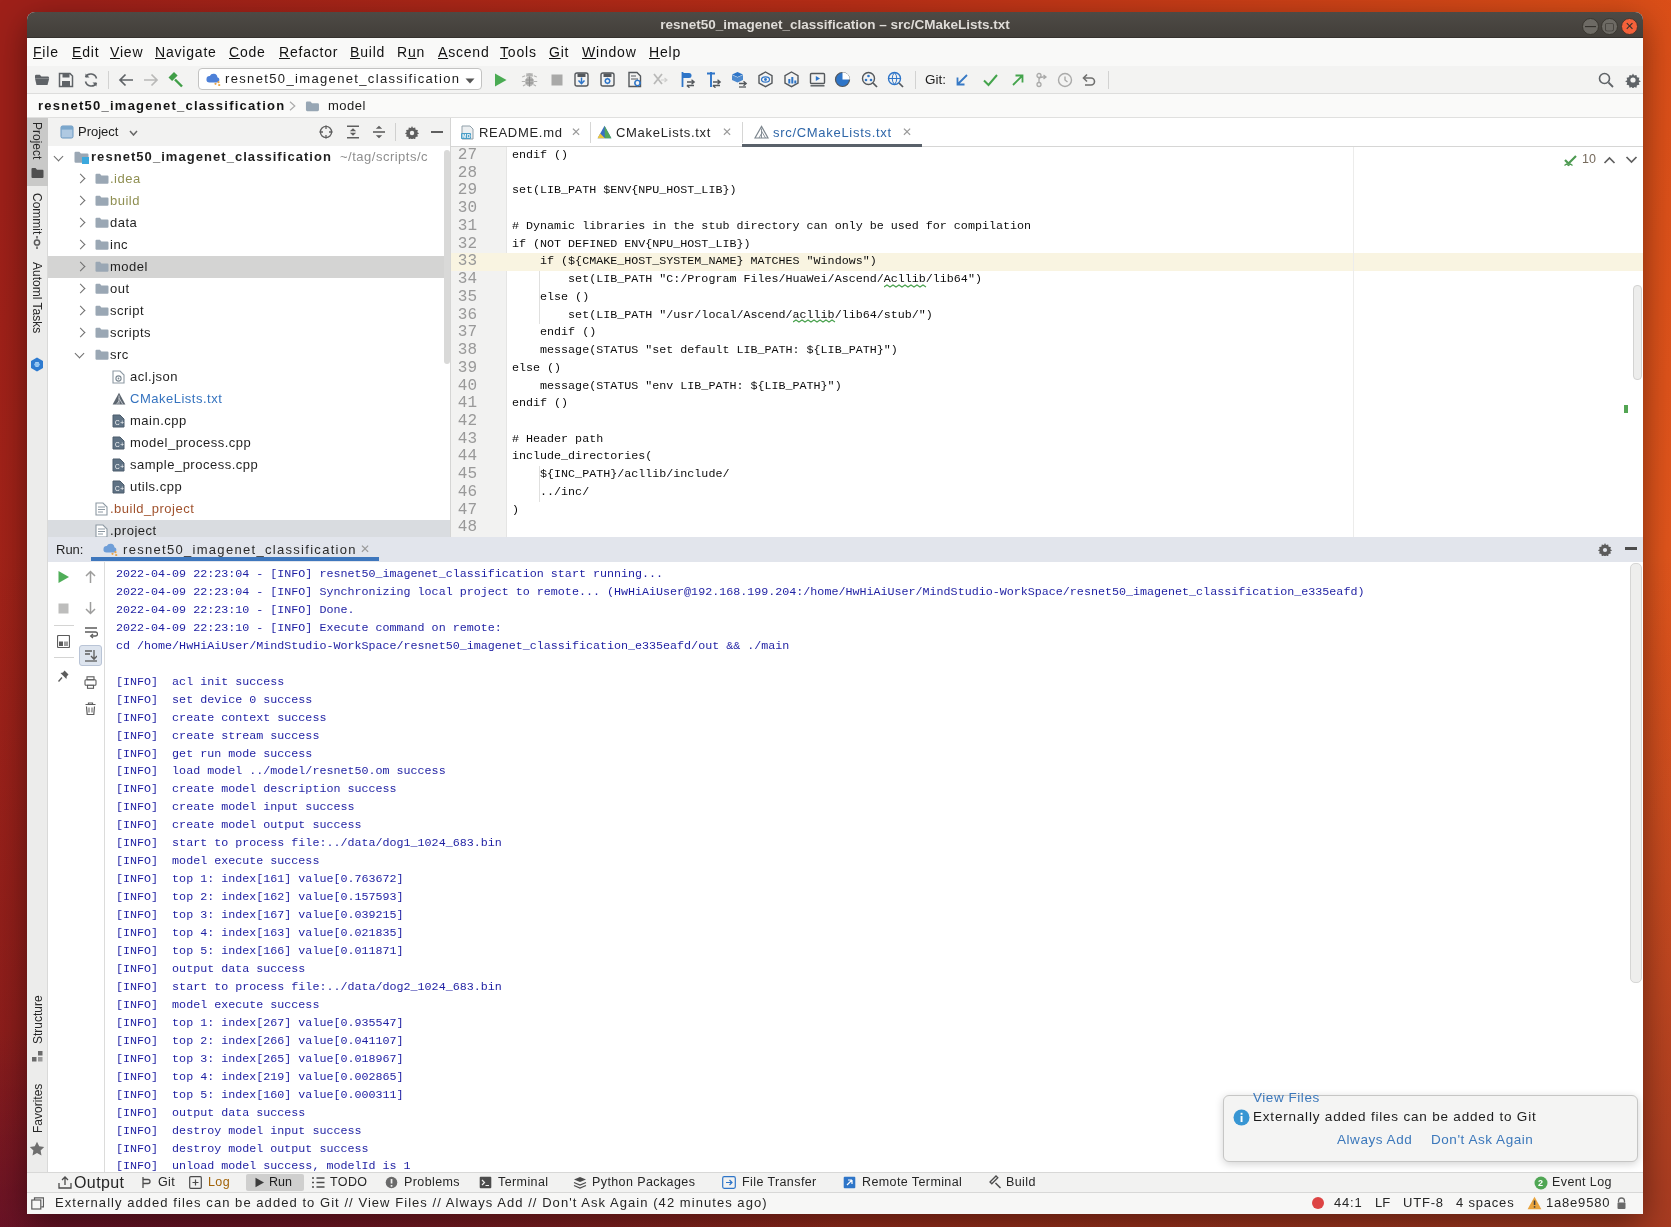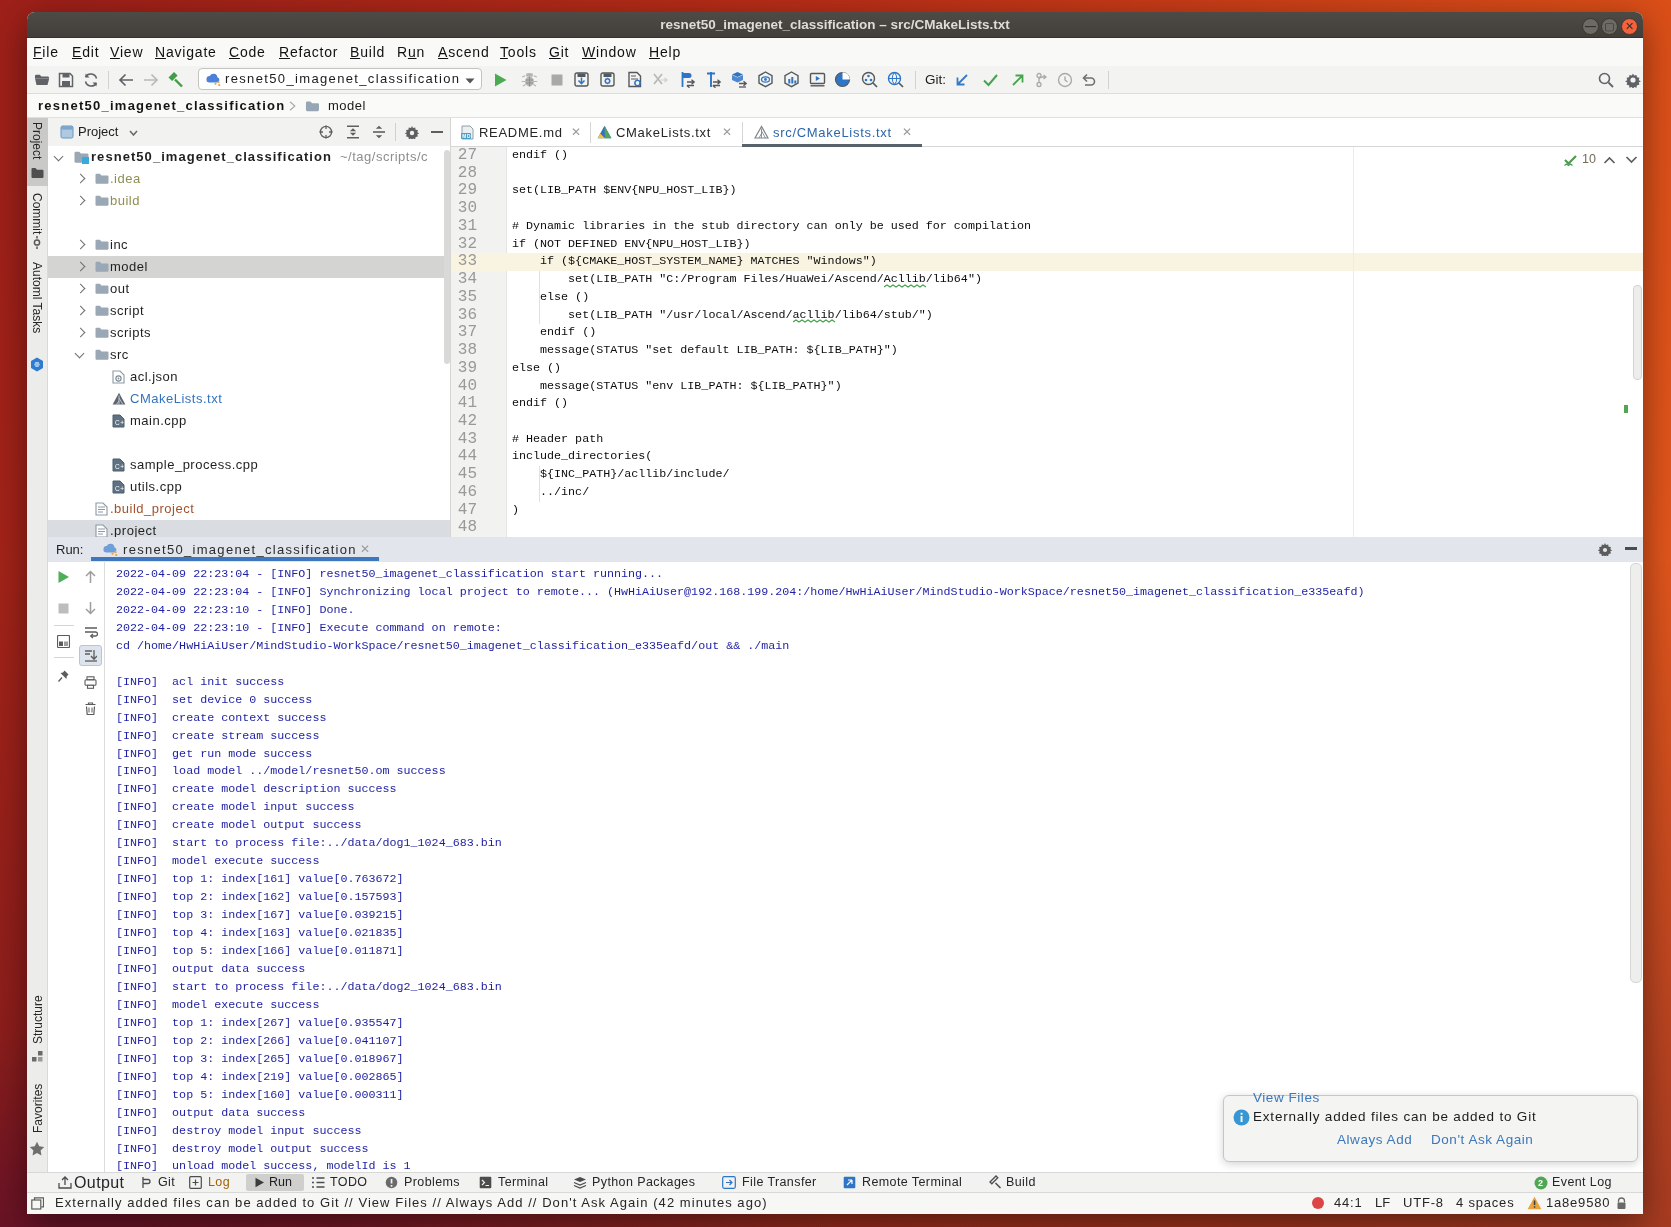--- a/index.html
+++ b/index.html
@@ -339,20 +339,27 @@
       </svg>
       <span style="position:absolute;left:62px;">.idea</span>
     </div>
   <div class="trow" style="top:44px;color:#8f8f52;">
       <span class="chev r" style="left:29px;top:7px;"></span>
       <svg class="icon" style="left:47px;top:5px" width="14" height="12" viewBox="0 0 14 12">
         <path d="M0.5 1.8 q0-1.1 1.1-1.1 h3.3 l1.5 1.7 h6 q1.1 0 1.1 1.1 v6.2 q0 1.1-1.1 1.1 h-10.8 q-1.1 0-1.1-1.1 z" fill="#9aa7b4"></path>
       </svg>
       <span style="position:absolute;left:62px;">build</span>
     </div>
+  <div class="trow" style="top:66px;">
+      <span class="chev r" style="left:29px;top:7px;"></span>
+      <svg class="icon" style="left:47px;top:5px" width="14" height="12" viewBox="0 0 14 12">
+        <path d="M0.5 1.8 q0-1.1 1.1-1.1 h3.3 l1.5 1.7 h6 q1.1 0 1.1 1.1 v6.2 q0 1.1-1.1 1.1 h-10.8 q-1.1 0-1.1-1.1 z" fill="#9aa7b4"></path>
+      </svg>
+      <span style="position:absolute;left:62px;">data</span>
+    </div>
   <div class="trow" style="top:88px;">
       <span class="chev r" style="left:29px;top:7px;"></span>
       <svg class="icon" style="left:47px;top:5px" width="14" height="12" viewBox="0 0 14 12">
         <path d="M0.5 1.8 q0-1.1 1.1-1.1 h3.3 l1.5 1.7 h6 q1.1 0 1.1 1.1 v6.2 q0 1.1-1.1 1.1 h-10.8 q-1.1 0-1.1-1.1 z" fill="#9aa7b4"></path>
       </svg>
       <span style="position:absolute;left:62px;">inc</span>
     </div>
   <div class="trow" style="top:110px;background:#d4d4d3;">
       <span class="chev r" style="left:29px;top:7px;"></span>
       <svg class="icon" style="left:47px;top:5px" width="14" height="12" viewBox="0 0 14 12">
@@ -402,20 +409,27 @@
         <path d="M7 3.5 L7 12.4 M7 6 L10.8 12.4 M7 8.8 L4.5 12.4" stroke="#c8cdd2" stroke-width="0.9"></path>
       </svg>
       <span style="position:absolute;left:82px;">CMakeLists.txt</span>
     </div>
   <div class="trow" style="top:264px;">
       <svg class="icon" style="left:64px;top:4px" width="13" height="14" viewBox="0 0 13 14">
         <path d="M1 1 h7 l4 4 v8 h-11 z" fill="#5f7284" stroke="#4d5d6c" stroke-width="1"></path>
         <text x="3" y="11" font-size="6.5" fill="#fff" font-family="Liberation Sans">C+</text>
       </svg>
       <span style="position:absolute;left:82px;">main.cpp</span>
+    </div>
+  <div class="trow" style="top:286px;">
+      <svg class="icon" style="left:64px;top:4px" width="13" height="14" viewBox="0 0 13 14">
+        <path d="M1 1 h7 l4 4 v8 h-11 z" fill="#5f7284" stroke="#4d5d6c" stroke-width="1"></path>
+        <text x="3" y="11" font-size="6.5" fill="#fff" font-family="Liberation Sans">C+</text>
+      </svg>
+      <span style="position:absolute;left:82px;">model_process.cpp</span>
     </div>
   <div class="trow" style="top:330px;">
       <svg class="icon" style="left:64px;top:4px" width="13" height="14" viewBox="0 0 13 14">
         <path d="M1 1 h7 l4 4 v8 h-11 z" fill="#5f7284" stroke="#4d5d6c" stroke-width="1"></path>
         <text x="3" y="11" font-size="6.5" fill="#fff" font-family="Liberation Sans">C+</text>
       </svg>
       <span style="position:absolute;left:82px;">utils.cpp</span>
     </div>
   <div class="trow" style="top:308px;">
       <svg class="icon" style="left:64px;top:4px" width="13" height="14" viewBox="0 0 13 14">

